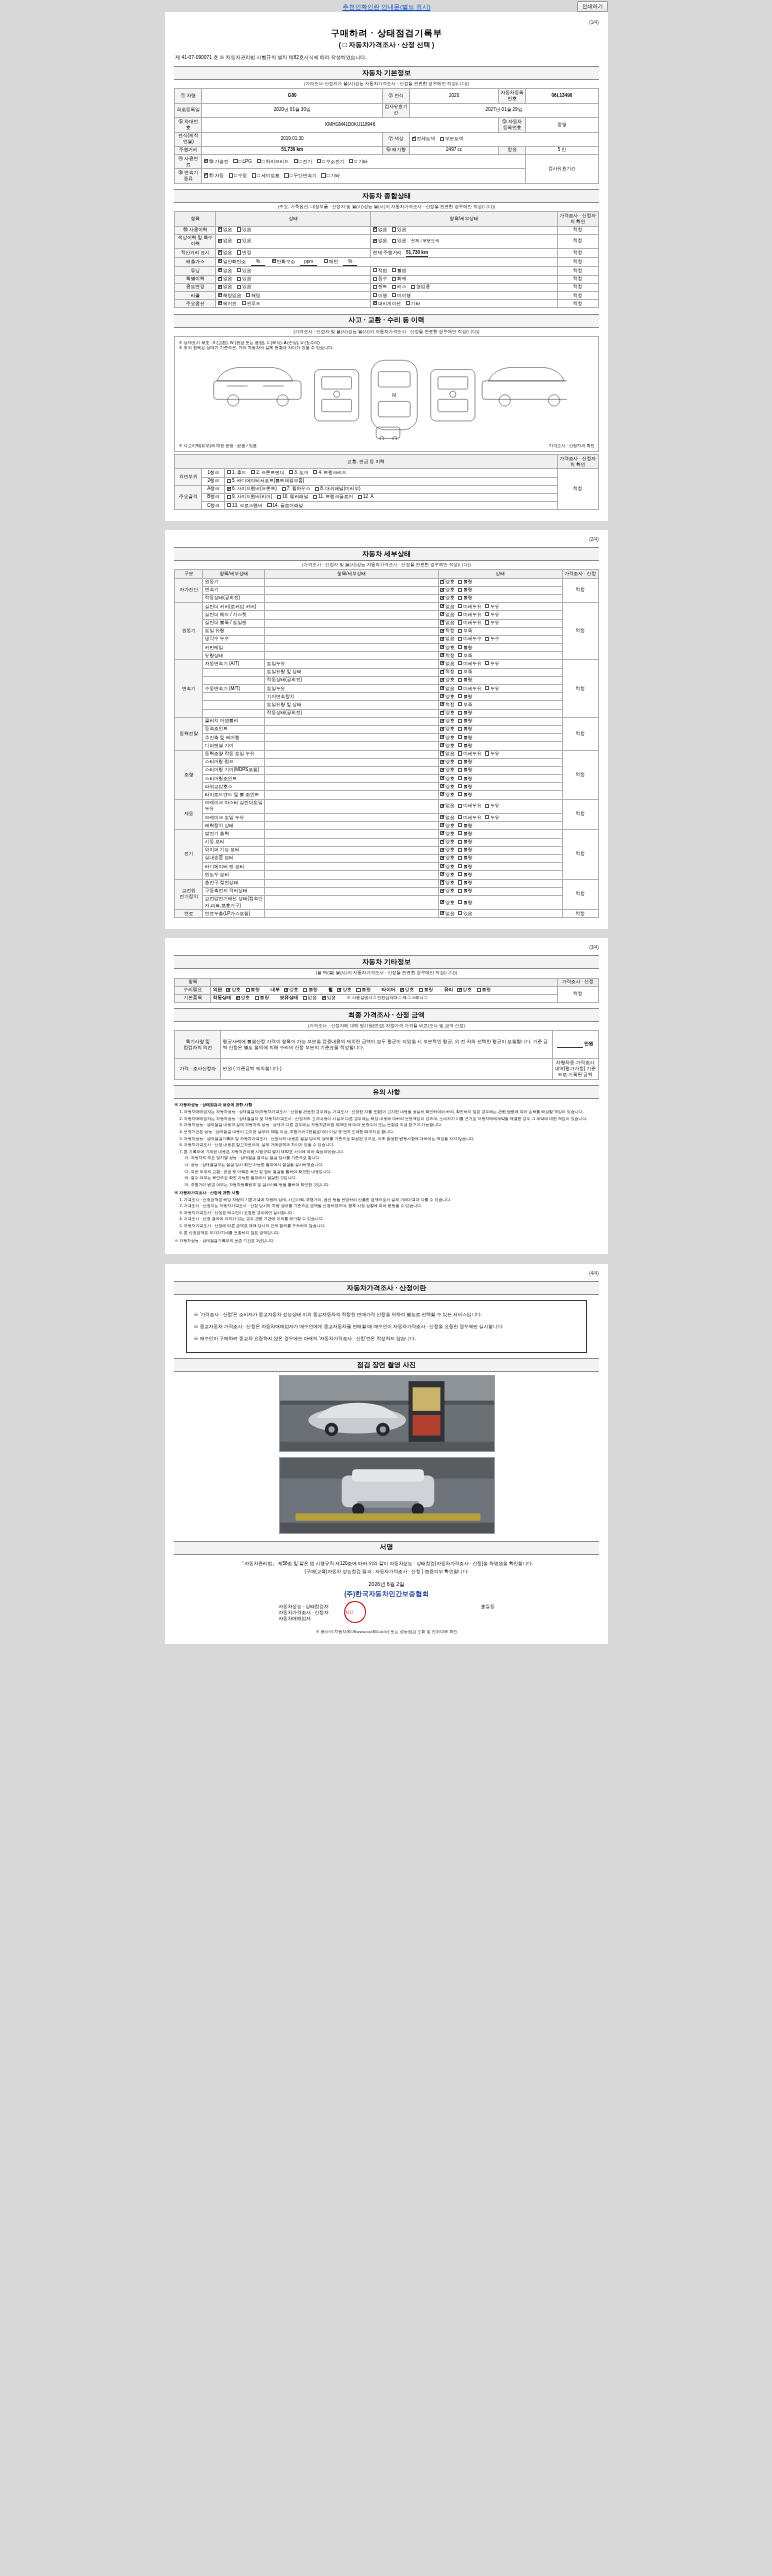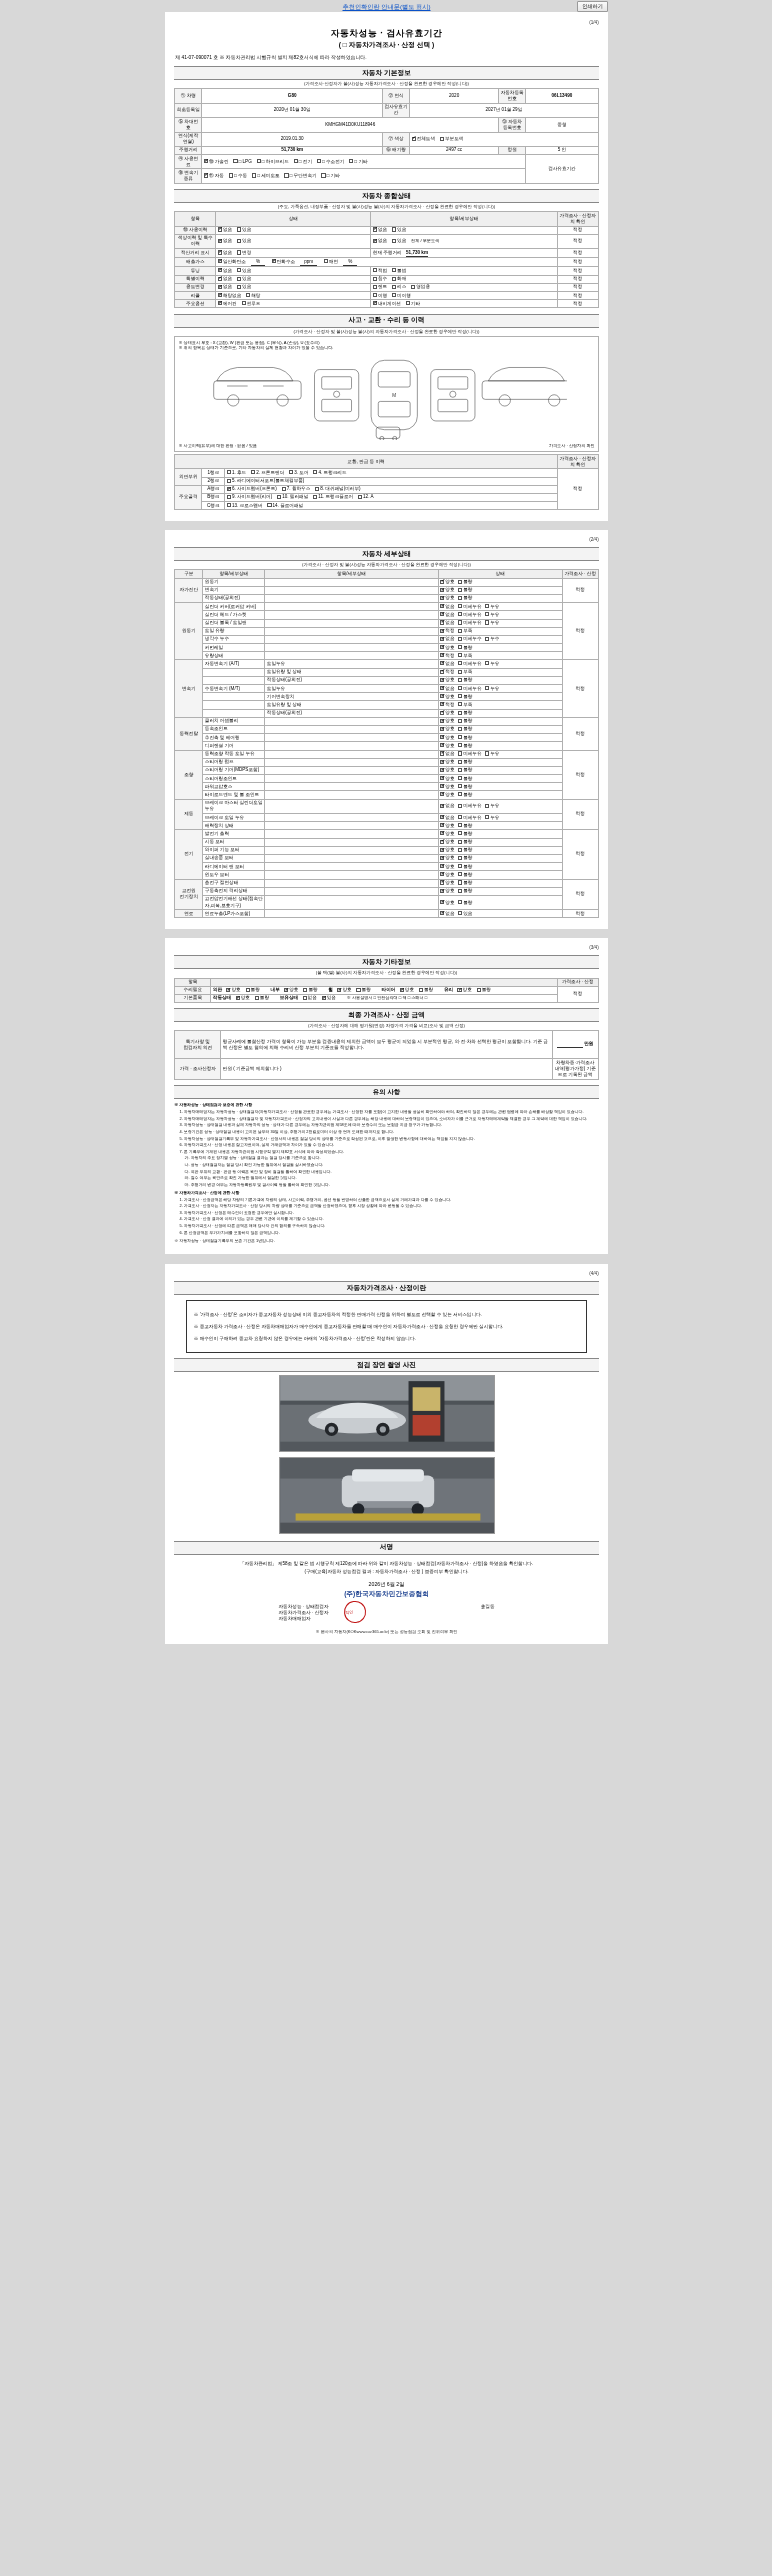--- a/index.html
+++ b/index.html
@@ -85,21 +85,21 @@
 </head>
 <body>
 
 <div class="topbar">
   <span class="link">추천인확인란 안내문(별도 표시)</span>
   <button class="printbtn">인쇄하기</button>
 </div>
 
 <div class="page">
   <div class="pagenum">(1/4)</div>
-  <h1 class="doc-title">자동차성능 · 검사유효기간</h1>
+  <h1 class="doc-title">구매하려 · 상태점검기록부</h1>
   <h2 class="doc-sub">( □ 자동차가격조사 · 산정 선택 )</h2>
   <div class="legal-line">제 41-07-090071 호  ※ 자동차관리법 시행규칙 별지 제82호서식에 따라 작성하였습니다.</div>
 
   <div class="sect-title">자동차 기본정보</div>
   <div class="sect-note">(가격조사·산정자가 볼(사)성능 자동차가격조사 · 산정을 완료한 경우에만 작성(니다))</div>
   <table class="grid">
     <tbody>
         <tr>
       <td class="lbl">① 차명</td>
       <td class="ctr val">G80</td>

